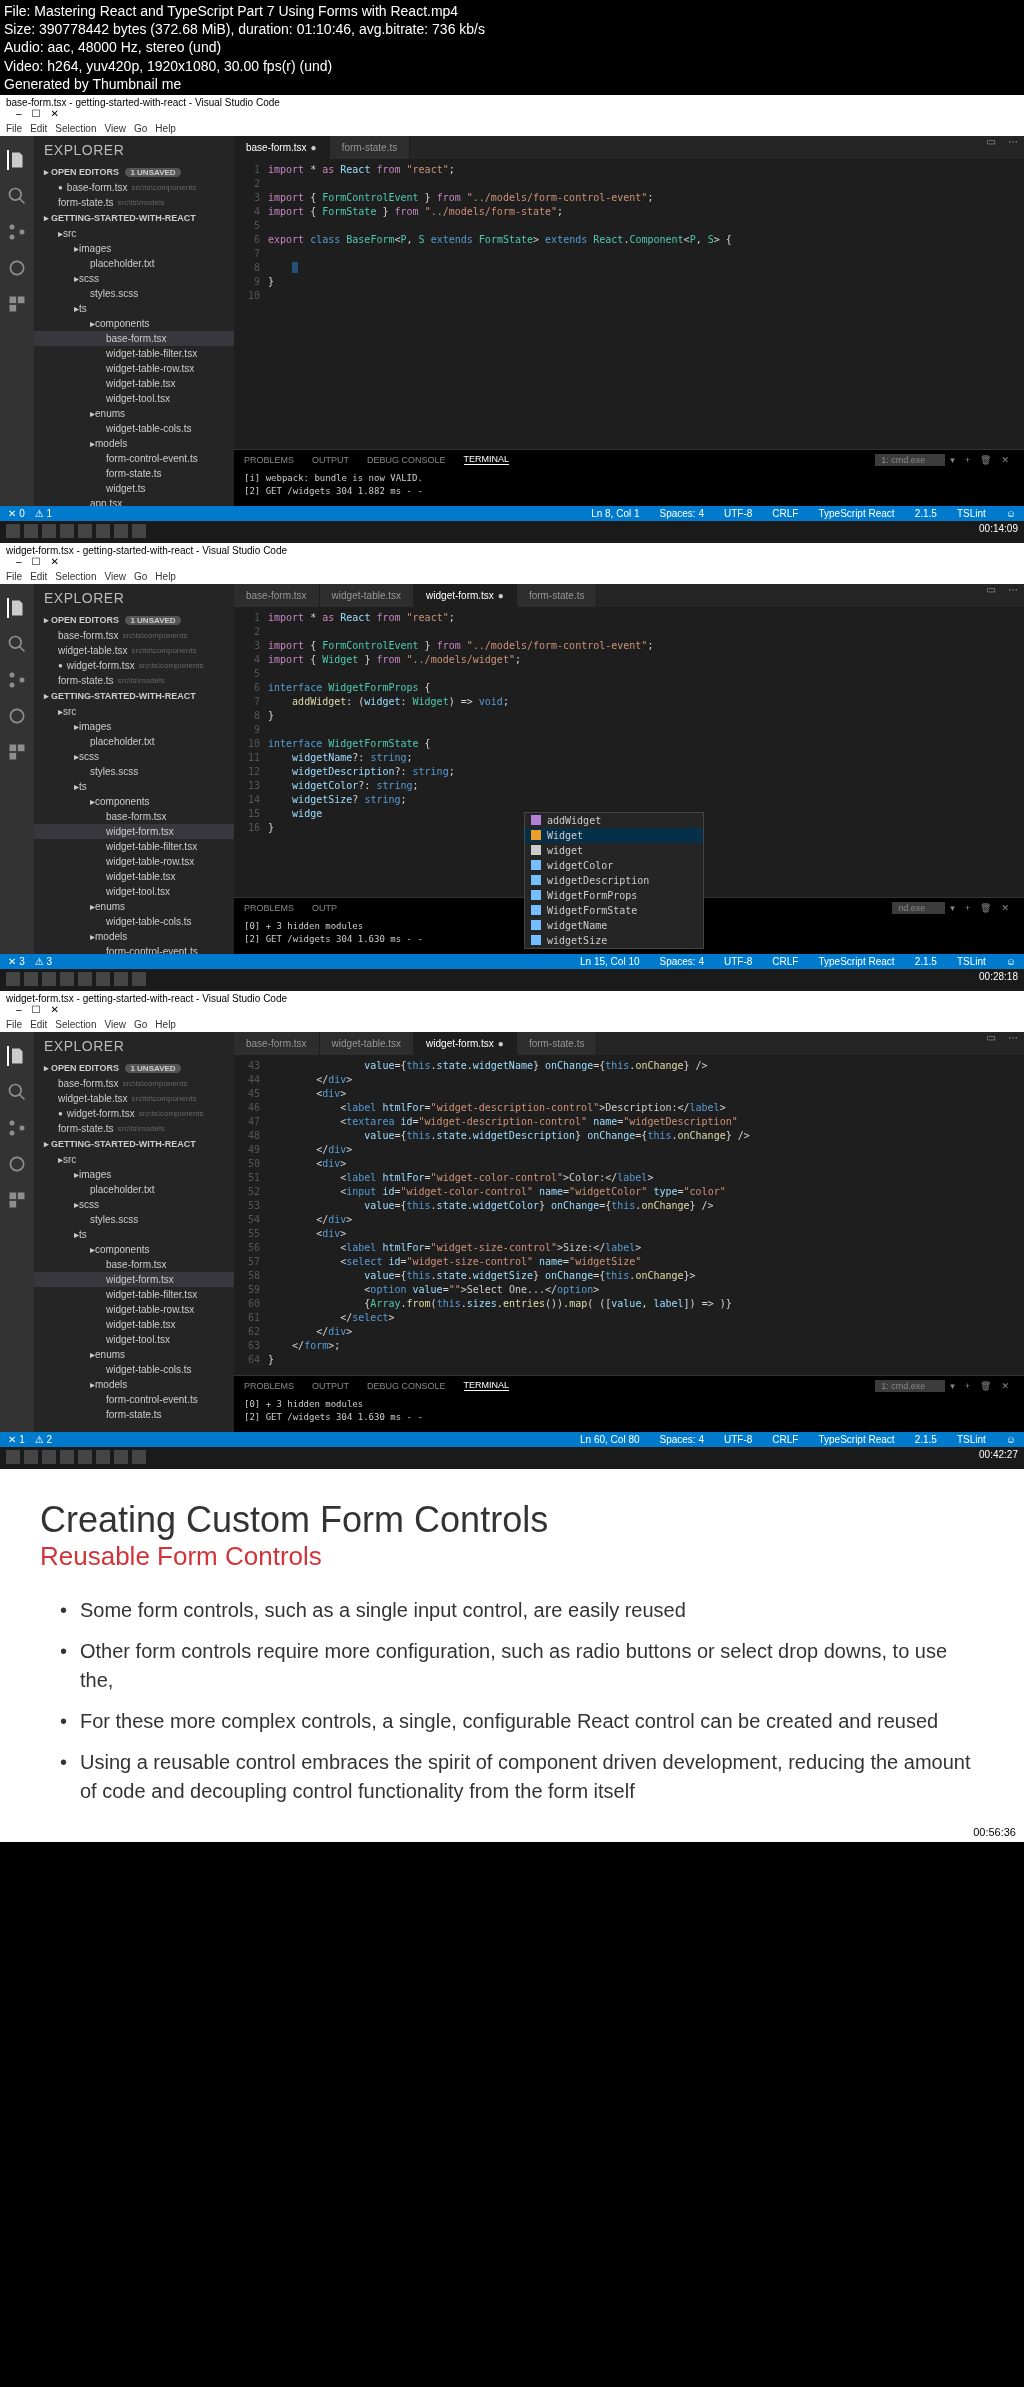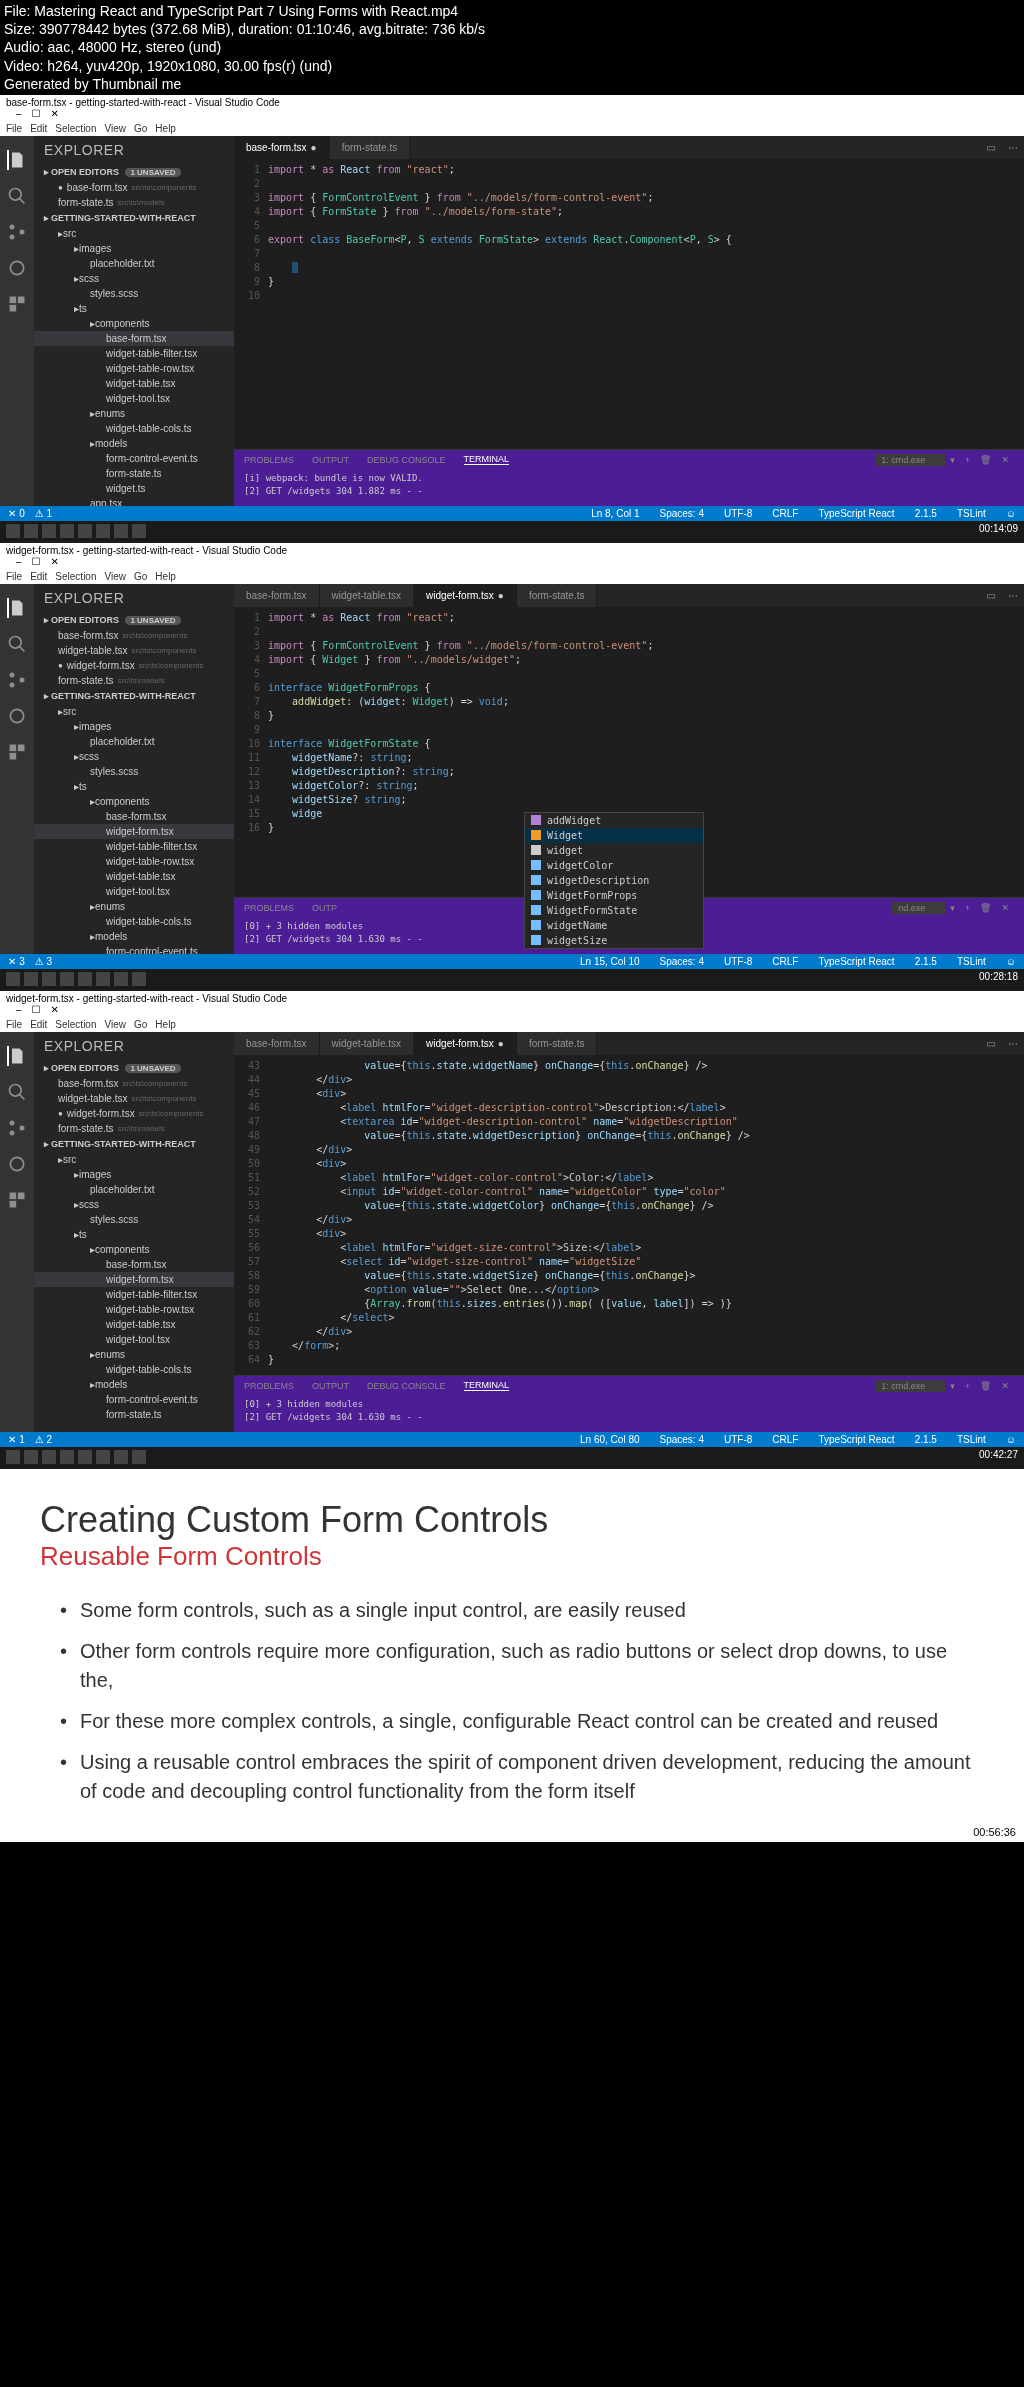--- a/index.html
+++ b/index.html
@@ -19,41 +19,41 @@
 .sidebar .section-hdr { padding: 3px 10px; font-weight: bold; font-size: 9px; }
 .sidebar .section-hdr .badge { background: #555; border-radius: 8px; padding: 0 5px; font-size: 8px; margin-left: 4px; }
 .sidebar .item { padding: 2px 8px 2px 24px; display: flex; align-items: center; }
 .sidebar .item.sub1 { padding-left: 40px; }
 .sidebar .item.sub2 { padding-left: 56px; }
 .sidebar .item.sub3 { padding-left: 72px; }
 .sidebar .item.active { background: #37373d; }
 .sidebar .item .dot { color: #ccc; margin-right: 4px; font-size: 8px; }
 .sidebar .item .secondary { color: #666; font-size: 8px; margin-left: 4px; }
 .editor { flex: 1; background: #1e1e1e; display: flex; flex-direction: column; }
-.tabs { display: flex; background: #252526; font-size: 10px; align-items: center; }
+.tabs { display: flex; background: #252526; font-size: 10px; }
 .tab { padding: 6px 12px; background: #2d2d2d; color: #969696; border-right: 1px solid #1e1e1e; }
 .tab.active { background: #1e1e1e; color: #fff; }
 .tab .tdot { color: #ccc; margin-left: 4px; }
 .tabs .spacer { flex: 1; }
 .tabs .ticon { margin: 0 6px; opacity: 0.7; }
 .code { flex: 1; display: flex; font-family: Consolas, monospace; font-size: 10px; overflow: hidden; }
 .gutter { width: 34px; text-align: right; color: #555; padding-right: 8px; line-height: 14px; padding-top: 4px; }
 .codetext { flex: 1; line-height: 14px; padding-top: 4px; white-space: pre; }
 .c-key { color: #c586c0; }
 .c-str { color: #ce9178; }
 .c-type { color: #4ec9b0; }
 .c-func { color: #dcdcaa; }
 .c-var { color: #9cdcfe; }
 .c-kw2 { color: #569cd6; }
 .c-punc { color: #d4d4d4; }
 .autocomplete { position: absolute; background: #252526; border: 1px solid #454545; font-family: Consolas, monospace; font-size: 10px; min-width: 180px; }
 .autocomplete .acitem { padding: 2px 6px; display: flex; align-items: center; }
 .autocomplete .acitem.sel { background: #062f4a; }
 .autocomplete .acicon { width: 10px; height: 10px; margin-right: 6px; display: inline-block; }
-.panel { background: #4c1d95; border-top: 1px solid #333; }
+.panel { background: #000000; border-top: 1px solid #333; }
 .panel-tabs { display: flex; font-size: 9px; padding: 4px 10px; color: #888; align-items: center; }
 .panel-tabs .ptab { margin-right: 18px; }
 .panel-tabs .ptab.active { color: #fff; border-bottom: 1px solid #fff; }
 .panel-tabs .pspacer { flex: 1; }
 .panel-tabs .dropdown { background: #3c3c3c; padding: 1px 20px 1px 6px; font-size: 9px; }
 .panel-tabs .picon { margin: 0 5px; }
 .panel-body { font-family: Consolas, monospace; font-size: 9px; padding: 2px 10px 8px; color: #ccc; line-height: 13px; }
 .statusbar { background: #007acc; color: #fff; font-size: 10px; padding: 2px 8px; display: flex; }
 .statusbar .sl { display: flex; gap: 10px; }
 .statusbar .sr { display: flex; gap: 20px; margin-left: auto; }

